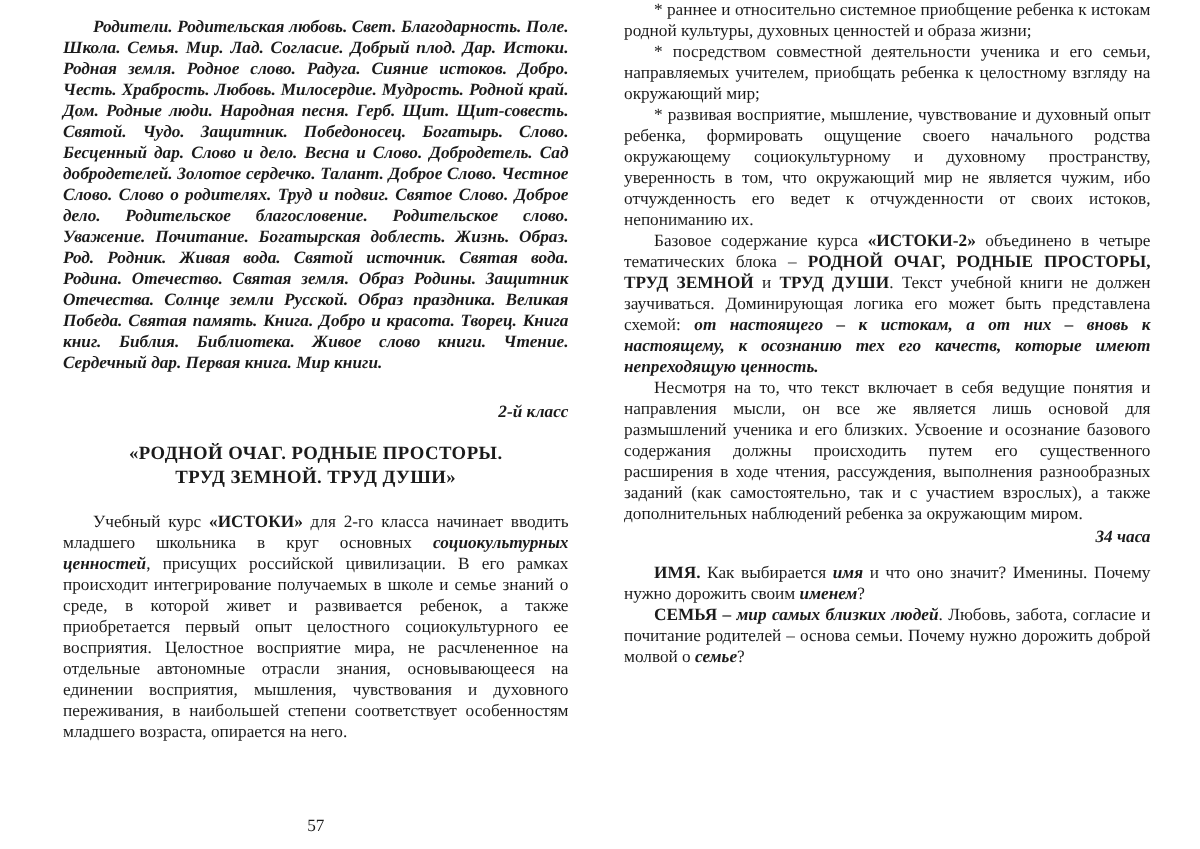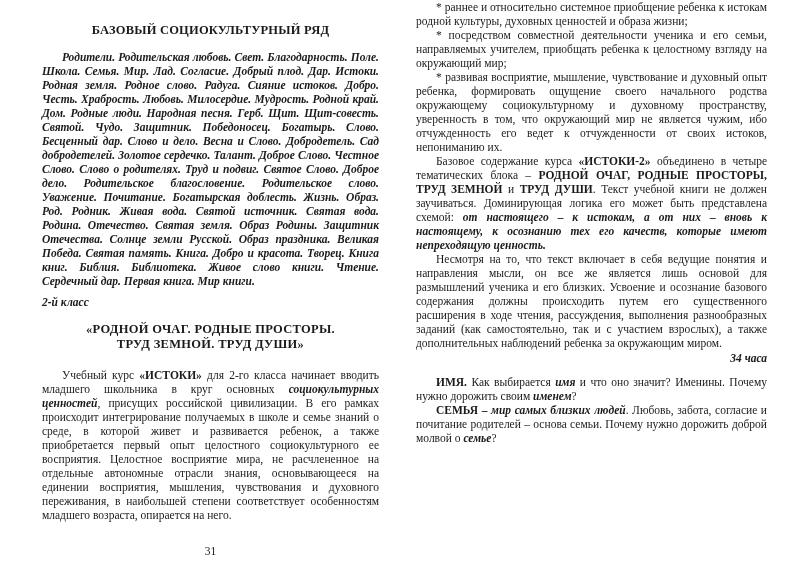--- a/index.html
+++ b/index.html
@@ -31,22 +31,22 @@
     font-weight: bold;
     text-align: center;
     text-indent: 0;
     font-size: 12.5px;
     line-height: 15.5px;
     letter-spacing: 0.2px;
   }
   .series-heading { margin-top: 23px; }
   .course-heading { margin-top: 21px; font-size: 13px; letter-spacing: 0.6px; }
   .grade-subheading {
-    margin-top: 7px;
-    text-align: left;
+    margin-top: 19px;
+    text-align: right;
     font-weight: bold;
     font-style: italic;
     font-size: 11.5px;
   }
   .block-heading {
     margin-top: 13px;
     white-space: pre-line;
     letter-spacing: 0.3px;
   }
   .para {
@@ -75,33 +75,32 @@
     left: 0;
     right: 0;
     text-align: center;
     font-size: 11.5px;
   }
 </style>
 </head>
 <body>
 
 <div class="page page-left">
-  <h1 class="h-caps series-heading">БАЗОВЫЙ СОЦИОКУЛЬТУРНЫЙ РЯД</h1>
 
   <p class="para series-para"><span style="font-weight: bold; font-style: italic;">Родители. Родительская любовь. Свет. Благодарность. Поле. Школа. Семья. Мир. Лад. Согласие. Добрый плод. Дар. Истоки. Родная земля. Родное слово. Радуга. Сияние истоков. Добро. Честь. Храбрость. Любовь. Милосердие. Мудрость. Родной край. Дом. Родные люди. Народная песня. Герб. Щит. Щит-совесть. Святой. Чудо. Защитник. Победоносец. Богатырь. Слово. Бесценный дар. Слово и дело. Весна и Слово. Добродетель. Сад добродетелей. Золотое сердечко. Талант. Доброе Слово. Честное Слово. Слово о родителях. Труд и подвиг. Святое Слово. Доброе дело. Родительское благословение. Родительское слово. Уважение. Почитание. Богатырская доблесть. Жизнь. Образ. Род. Родник. Живая вода. Святой источник. Святая вода. Родина. Отечество. Святая земля. Образ Родины. Защитник Отечества. Солнце земли Русской. Образ праздника. Великая Победа. Святая память. Книга. Добро и красота. Творец. Книга книг. Библия. Библиотека. Живое слово книги. Чтение. Сердечный дар. Первая книга. Мир книги.</span></p>
 
 
   <div class="grade-subheading">2-й класс</div>
 
   <h3 class="h-caps block-heading">«РОДНОЙ ОЧАГ. РОДНЫЕ ПРОСТОРЫ.
 ТРУД ЗЕМНОЙ. ТРУД ДУШИ»</h3>
 
   <p class="para intro-para"><span>Учебный курс </span><span style="font-weight: bold;">«ИСТОКИ»</span><span> для 2-го класса начинает вводить младшего школьника в круг основных </span><span style="font-weight: bold; font-style: italic;">социокультурных ценностей</span><span>, присущих российской цивилизации. В его рамках происходит интегрирование получаемых в школе и семье знаний о среде, в которой живет и развивается ребенок, а также приобретается первый опыт целостного социокультурного ее восприятия. Целостное восприятие мира, не расчлененное на отдельные автономные отрасли знания, основывающееся на единении восприятия, мышления, чувствования и духовного переживания, в наибольшей степени соответствует особенностям младшего возраста, опирается на него.</span></p>
 
-  <div class="page-number">31</div>
+  <div class="page-number">57</div>
 </div>
 
 <div class="page page-right">
   <p class="para"><span>* раннее и относительно системное приобщение ребенка к истокам родной культуры, духовных ценностей и образа жизни;</span></p>
   <p class="para"><span>* посредством совместной деятельности ученика и его семьи, направляемых учителем, приобщать ребенка к целостному взгляду на окружающий мир;</span></p>
   <p class="para"><span>* развивая восприятие, мышление, чувствование и духовный опыт ребенка, формировать ощущение своего начального родства окружающему социокультурному и духовному пространству, уверенность в том, что окружающий мир не является чужим, ибо отчужденность его ведет к отчужденности от своих истоков, непониманию их.</span></p>
   <p class="para"><span>Базовое содержание курса </span><span style="font-weight: bold;">«ИСТОКИ-2»</span><span> объединено в четыре тематических блока – </span><span style="font-weight: bold;">РОДНОЙ ОЧАГ, РОДНЫЕ ПРОСТОРЫ, ТРУД ЗЕМНОЙ</span><span> и </span><span style="font-weight: bold;">ТРУД ДУШИ</span><span>. Текст учебной книги не должен заучиваться. Доминирующая логика его может быть представлена схемой: </span><span style="font-weight: bold; font-style: italic;">от настоящего – к истокам, а от них – вновь к настоящему, к осознанию тех его качеств, которые имеют непреходящую ценность.</span></p>
   <p class="para"><span>Несмотря на то, что текст включает в себя ведущие понятия и направления мысли, он все же является лишь основой для размышлений ученика и его близких. Усвоение и осознание базового содержания должны происходить путем его существенного расширения в ходе чтения, рассуждения, выполнения разнообразных заданий (как самостоятельно, так и с участием взрослых), а также дополнительных наблюдений ребенка за окружающим миром.</span></p>
 
 

